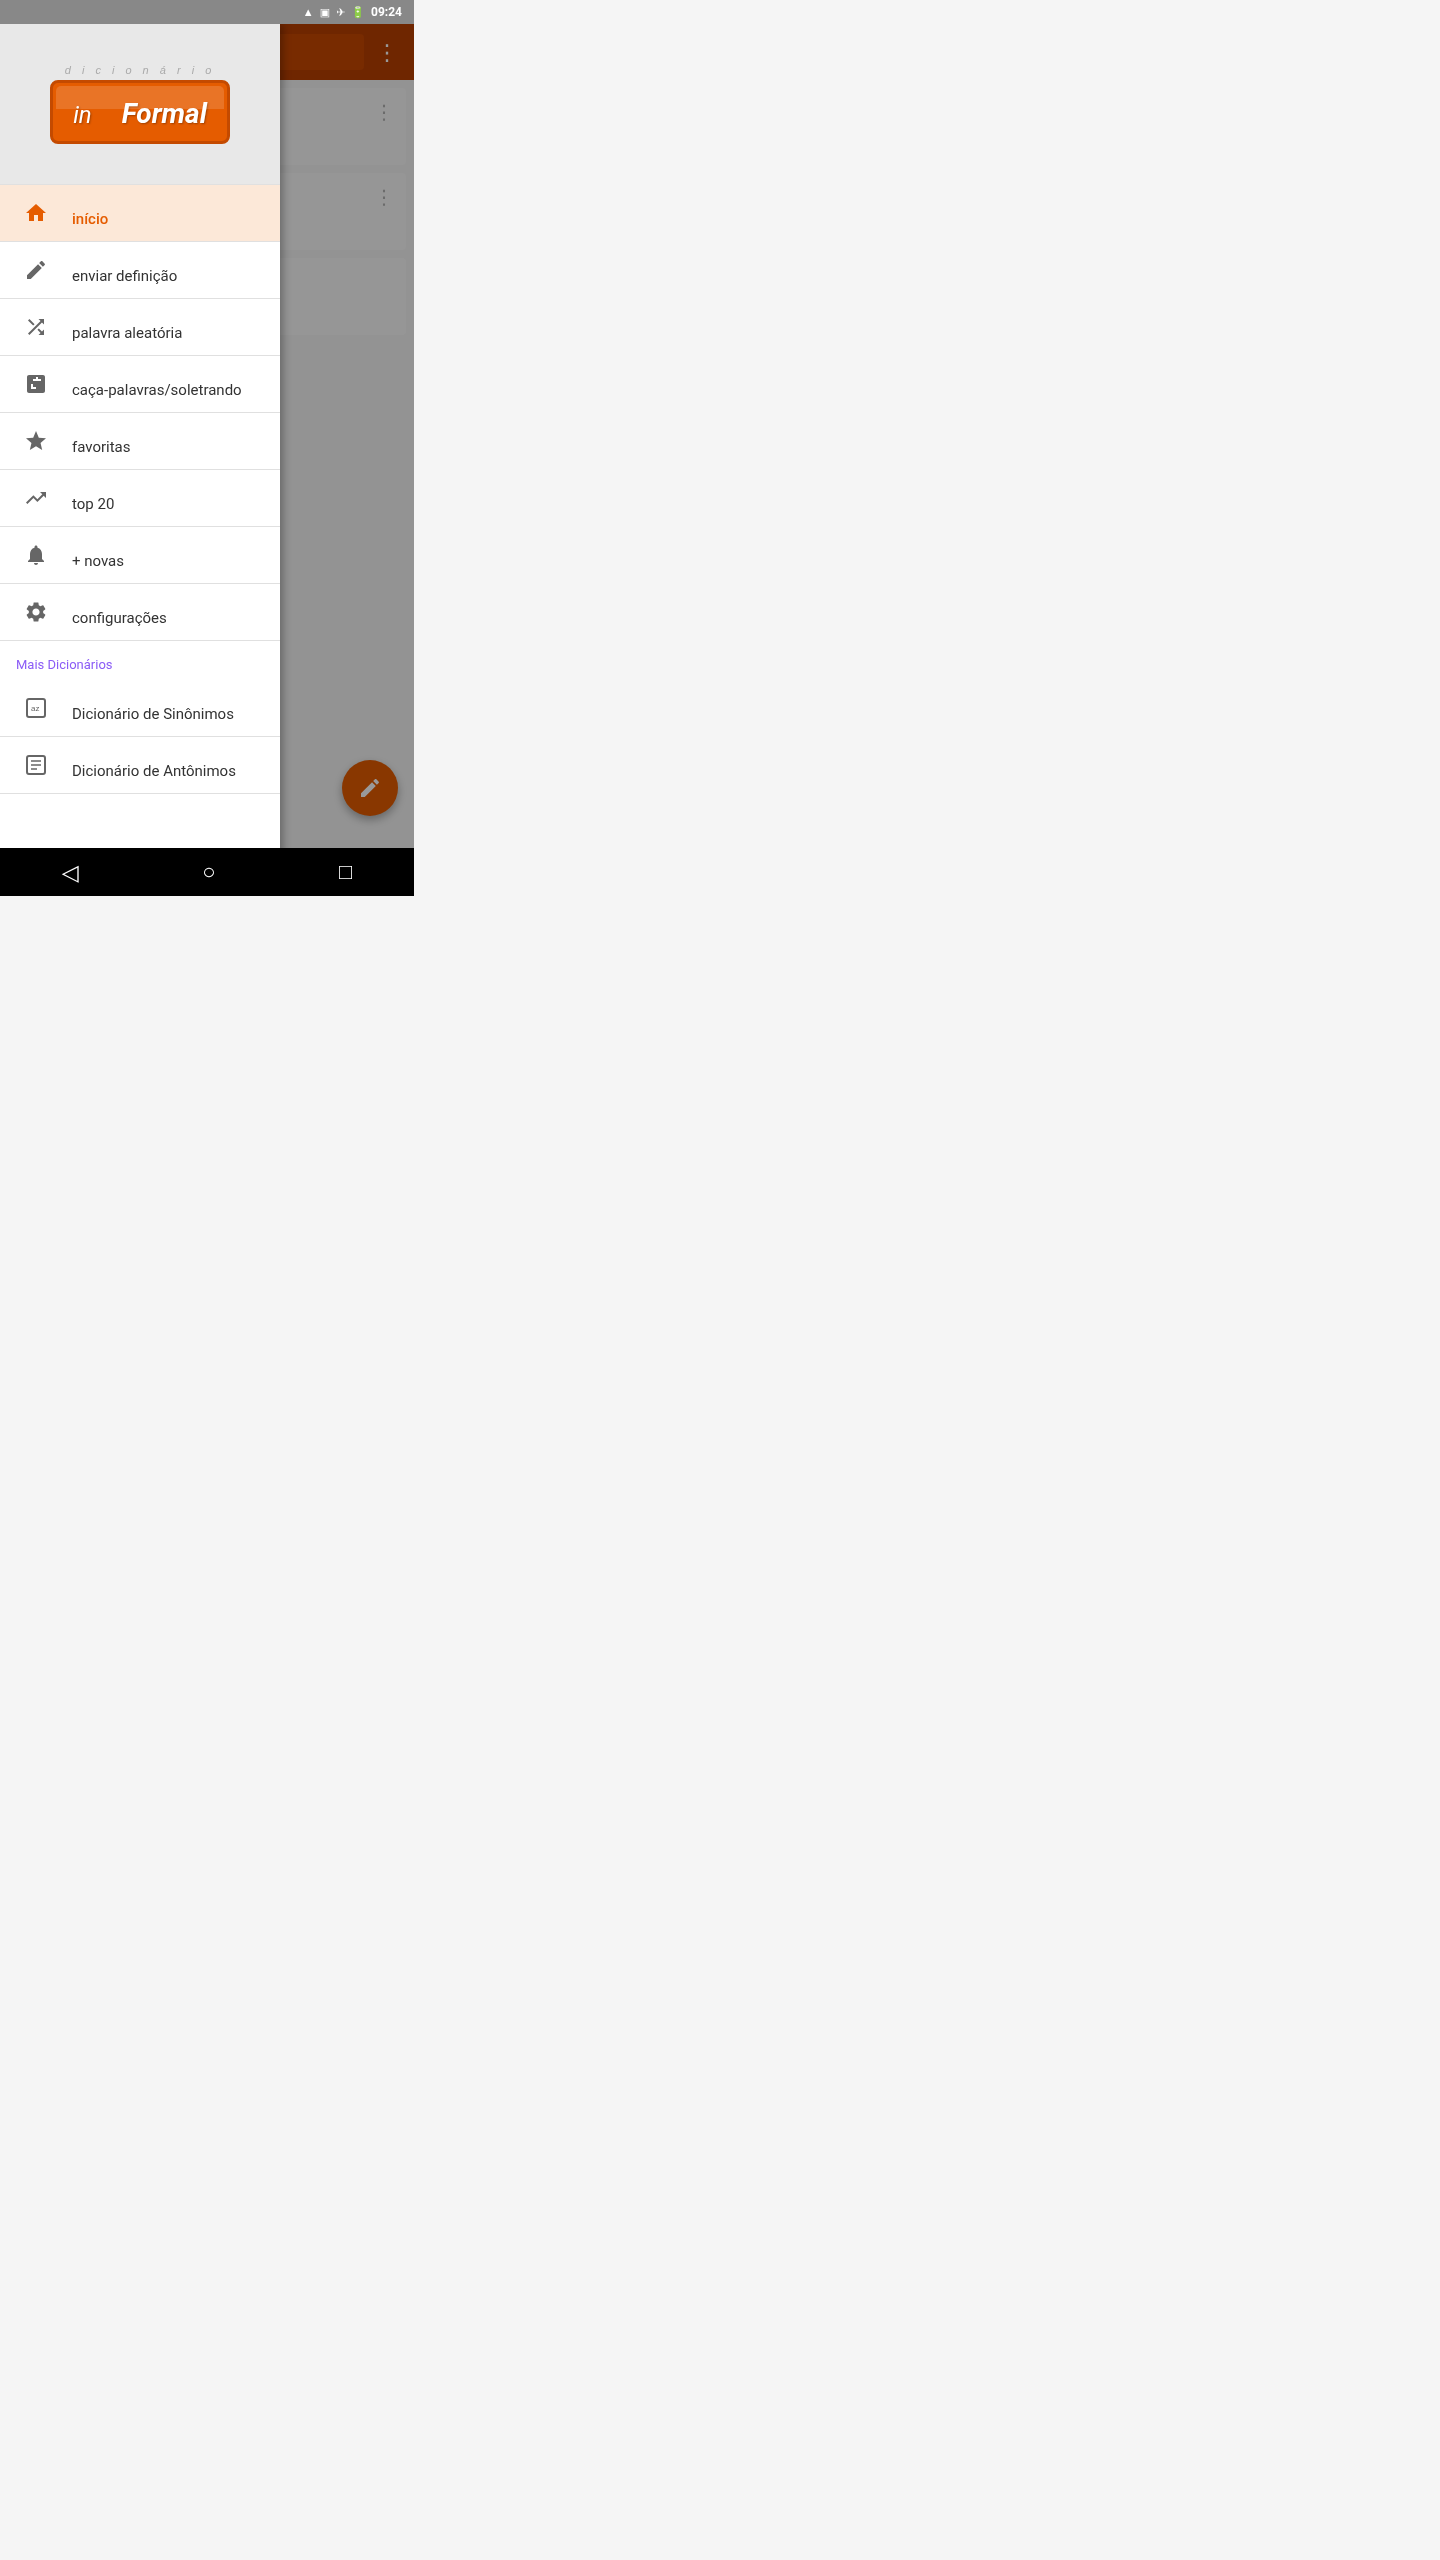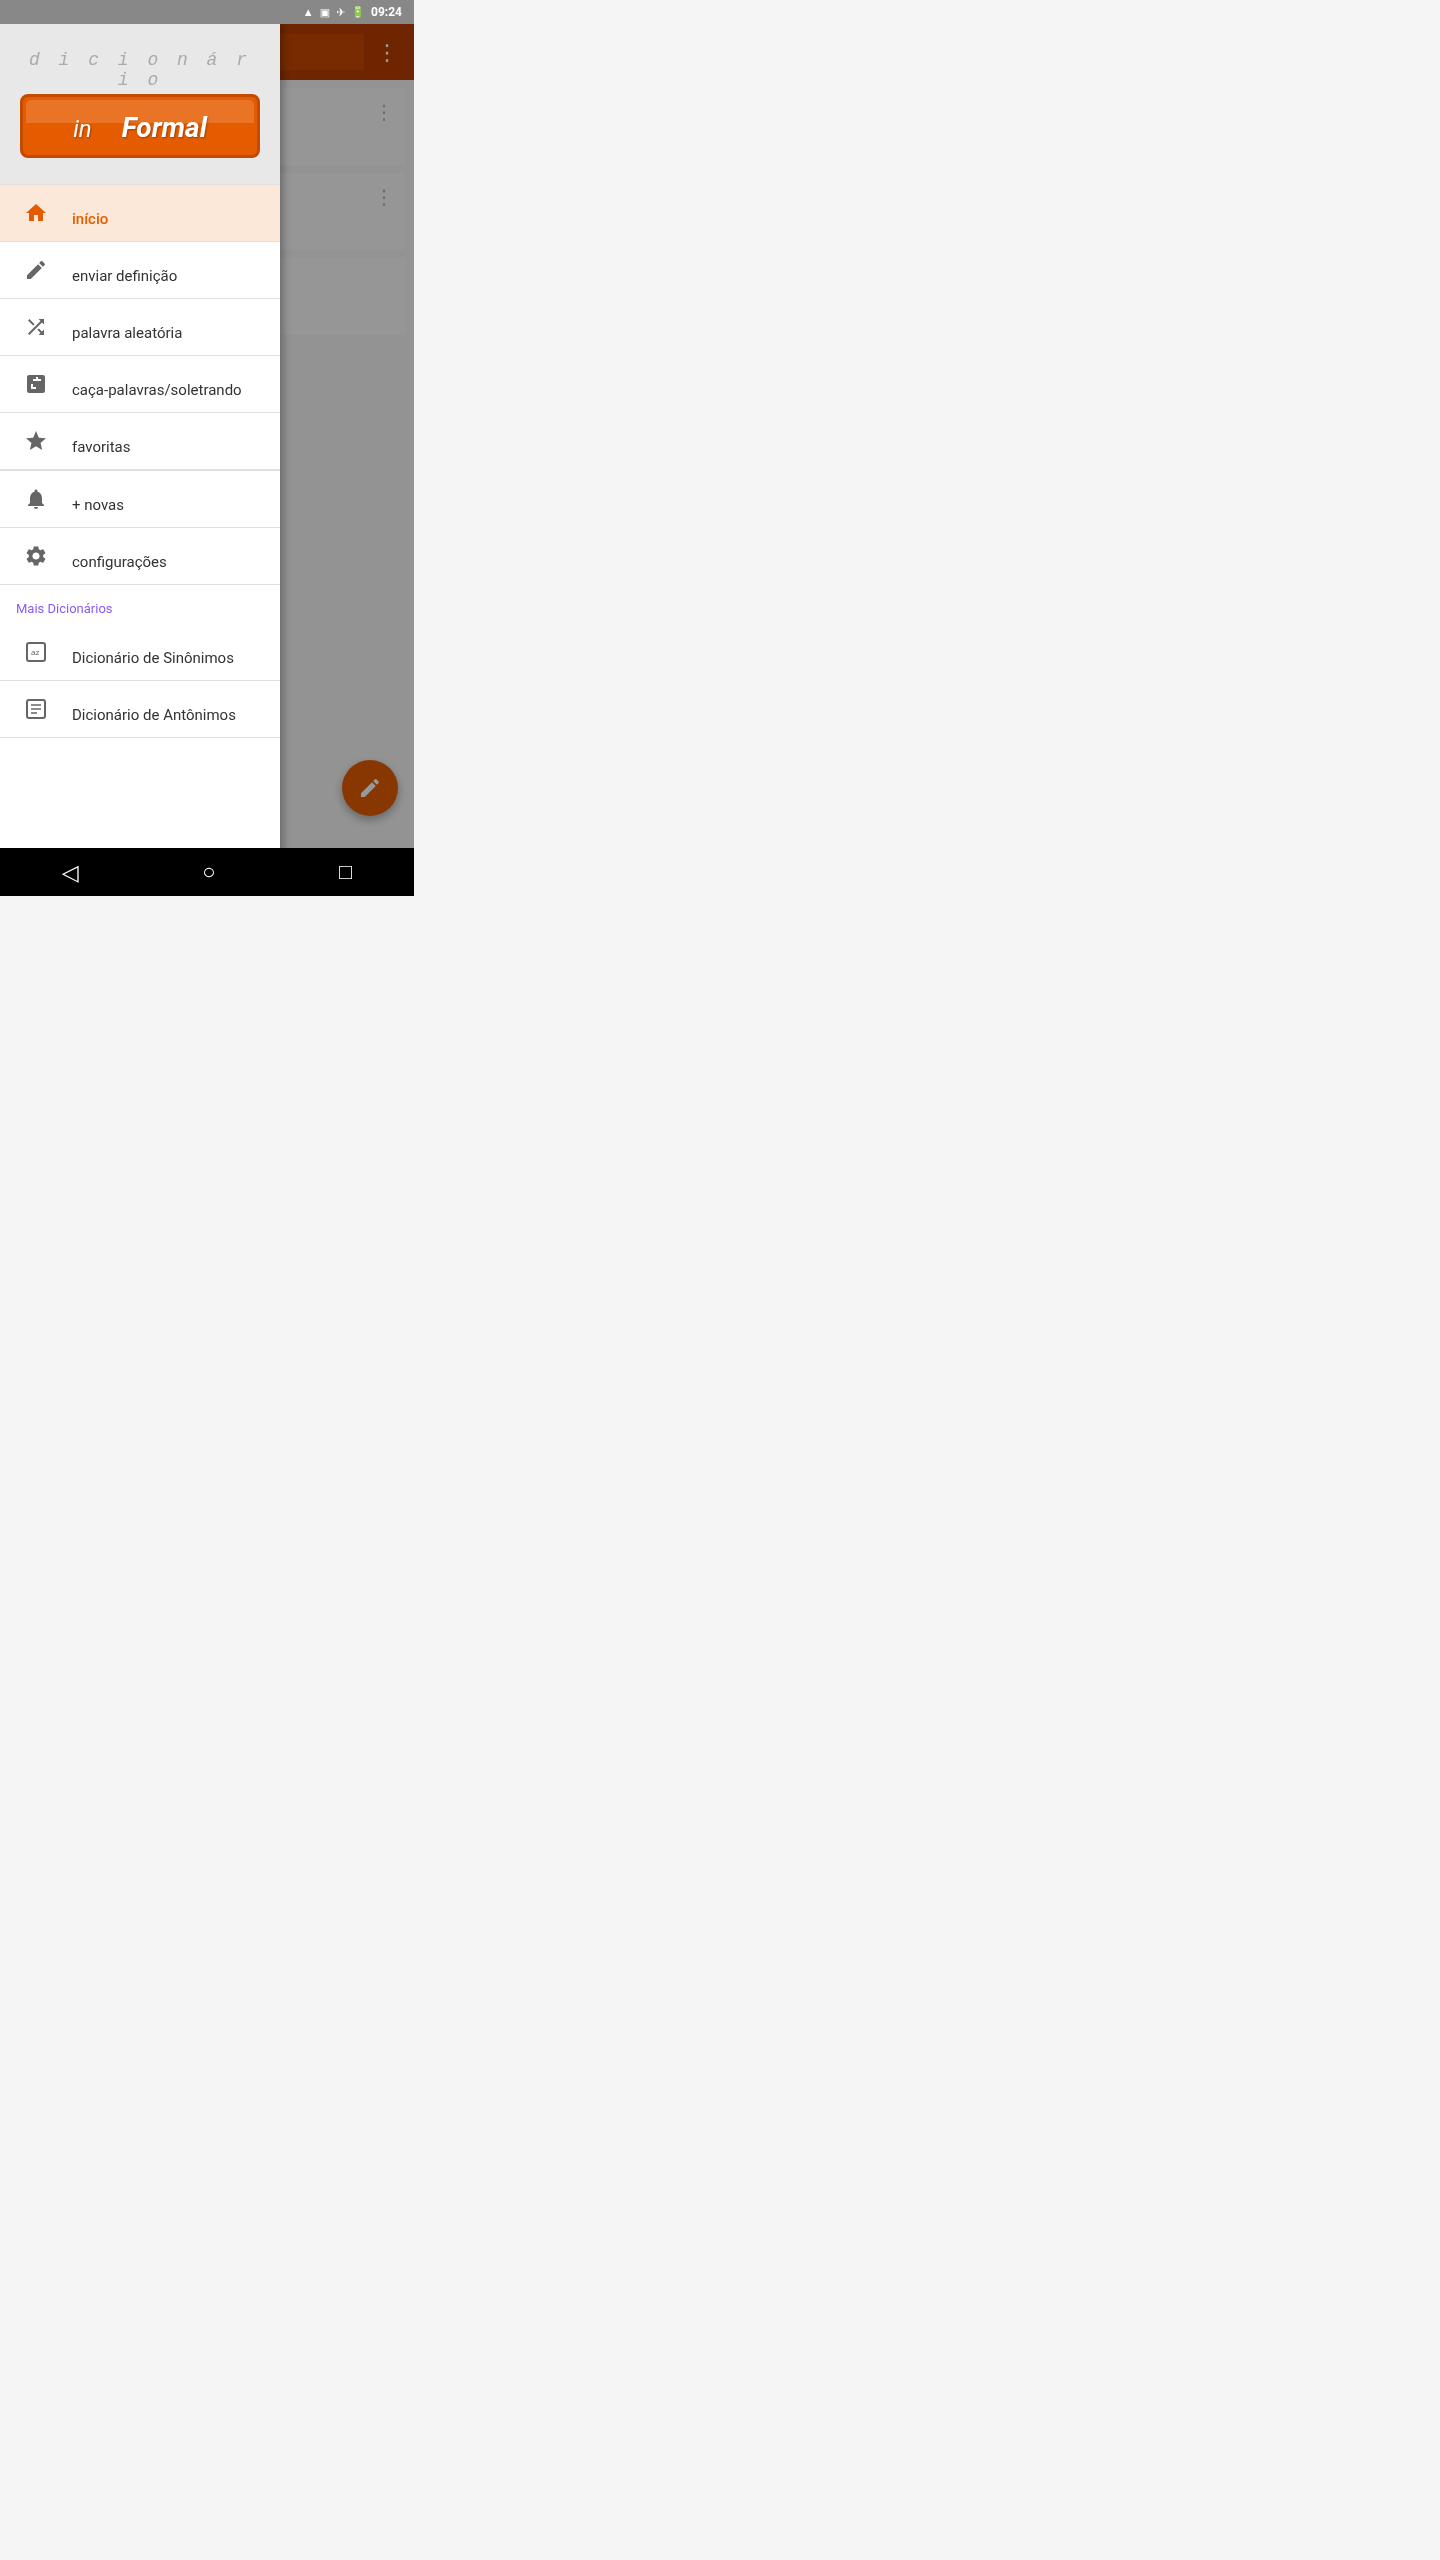--- a/index.html
+++ b/index.html
@@ -76,26 +76,26 @@
       align-items: center;
       justify-content: center;
       height: 160px;
     }
 
     .logo-container {
       text-align: center;
     }
 
     .logo-top-text {
-      font-size: 18px;
+      font-size: 11px;
       letter-spacing: 4px;
       color: #aaa;
       font-style: italic;
       margin-bottom: 4px;
-      font-family: Liberation Mono, monospace;
+      font-family: Liberation Sans, sans-serif;
     }
 
     .logo-badge {
       background: #e55c00;
       border-radius: 8px;
       padding: 10px 20px;
       border: 3px solid #c44a00;
       position: relative;
     }
 
@@ -411,20 +411,28 @@
       <div class="nav-icon">
         <svg width="24" height="24" viewBox="0 0 24 24" fill="#666">
           <path d="M12 17.27L18.18 21l-1.64-7.03L22 9.24l-7.19-.61L12 2 9.19 8.63 2 9.24l5.46 4.73L5.82 21z"></path>
         </svg>
       </div>
       <span class="nav-label">favoritas</span>
     </div>
 
     <div class="nav-divider"></div>
 
+    <div class="nav-item">
+      <div class="nav-icon">
+        <svg width="24" height="24" viewBox="0 0 24 24" fill="#666">
+          <path d="M16 6l2.29 2.29-4.88 4.88-4-4L2 16.59 3.41 18l6-6 4 4 6.3-6.29L22 12V6z"></path>
+        </svg>
+      </div>
+      <span class="nav-label">top 20</span>
+    </div>
 
     <div class="nav-divider"></div>
 
     <div class="nav-item">
       <div class="nav-icon">
         <svg width="24" height="24" viewBox="0 0 24 24" fill="#666">
           <path d="M12 22c1.1 0 2-.9 2-2h-4c0 1.1.9 2 2 2zm6-6v-5c0-3.07-1.64-5.64-4.5-6.32V4c0-.83-.67-1.5-1.5-1.5s-1.5.67-1.5 1.5v.68C7.63 5.36 6 7.92 6 11v5l-2 2v1h16v-1l-2-2z"></path>
         </svg>
       </div>
       <span class="nav-label">+ novas</span>

